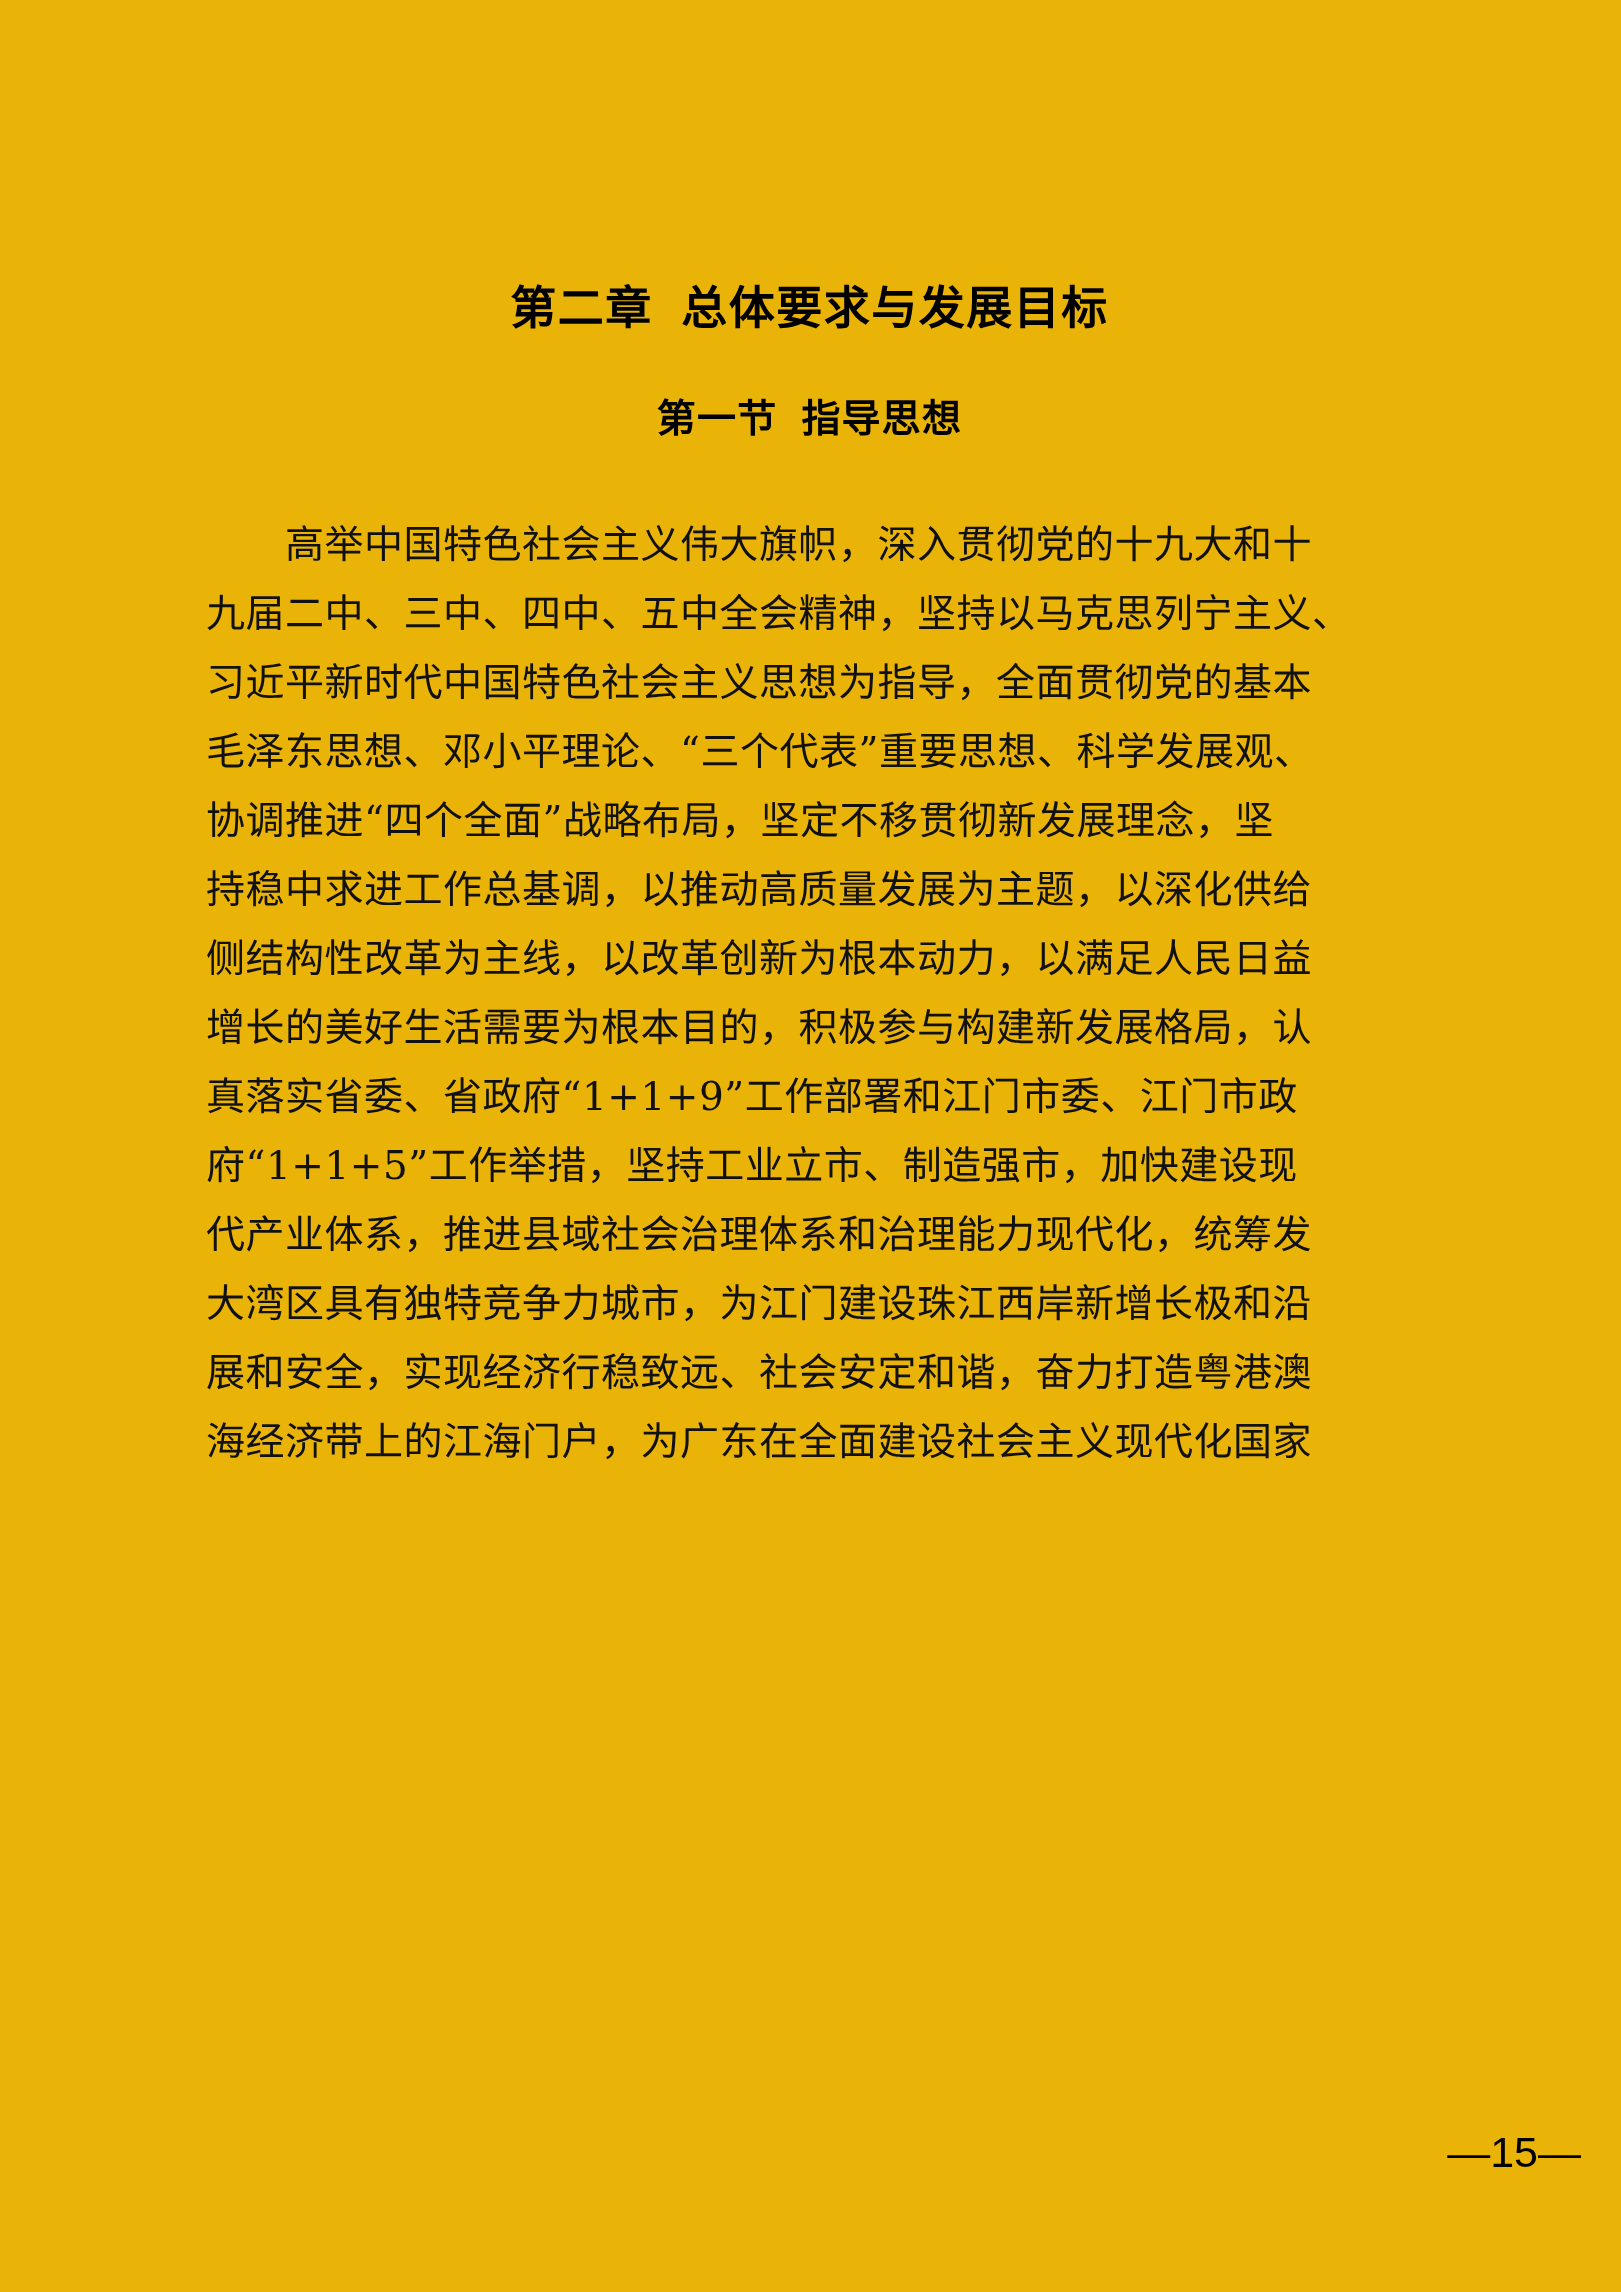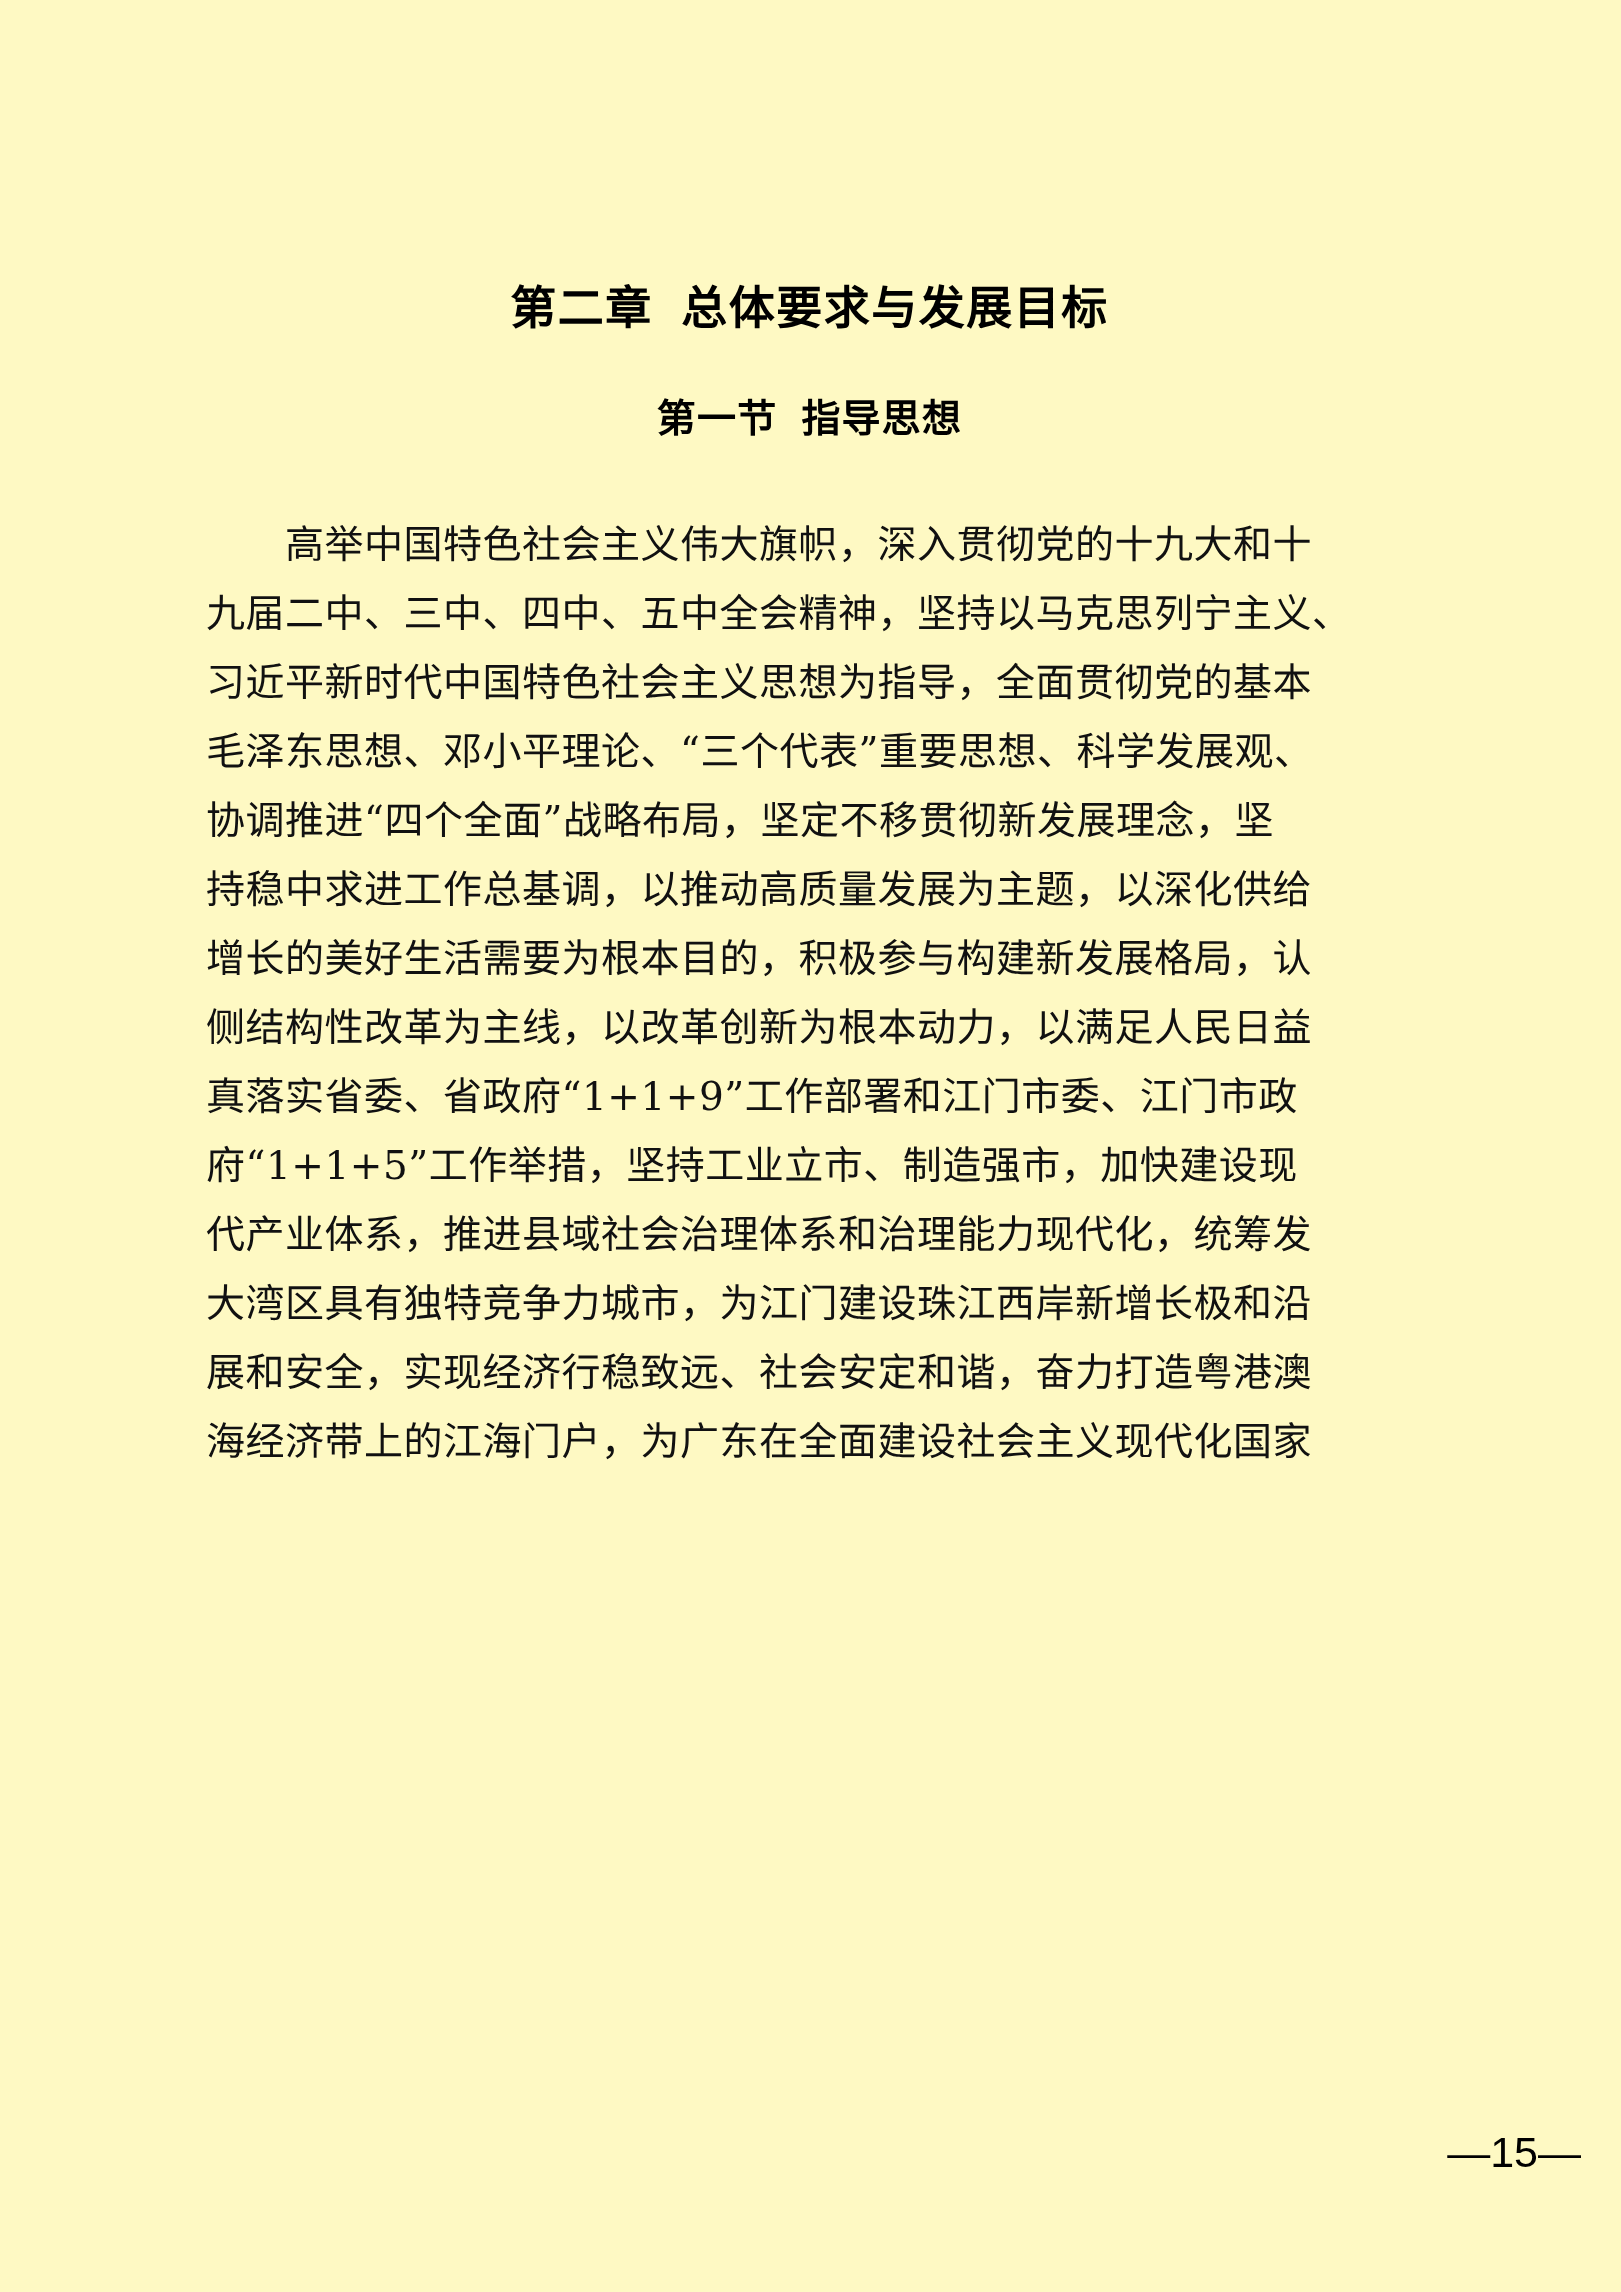--- a/index.html
+++ b/index.html
@@ -6,21 +6,21 @@
   html, body {
     margin: 0;
     padding: 0;
     background: #ffffff;
   }
 
   .page {
     position: relative;
     width: 1621px;
     height: 2293px;
-    background: #fef9c3;
+    background: #eab308;
     margin: 0 auto;
     overflow: hidden;
     box-sizing: border-box;
   }
 
   
   .content {
     position: absolute;
     left: 190px;
     top: 0;
@@ -101,22 +101,22 @@
 
     <h2 class="section-title">第一节  指导思想</h2>
 
     <div class="body-block">
       <div class="body-line first">　　高举中国特色社会主义伟大旗帜，深入贯彻党的十九大和十</div>
       <div class="body-line">九届二中、三中、四中、五中全会精神，坚持以马克思列宁主义、</div>
       <div class="body-line">习近平新时代中国特色社会主义思想为指导，全面贯彻党的基本</div>
       <div class="body-line">毛泽东思想、邓小平理论、“三个代表”重要思想、科学发展观、</div>
       <div class="body-line">协调推进“四个全面”战略布局，坚定不移贯彻新发展理念，坚</div>
       <div class="body-line">持稳中求进工作总基调，以推动高质量发展为主题，以深化供给</div>
+      <div class="body-line">侧结构性改革为主线，以改革创新为根本动力，以满足人民日益</div>
       <div class="body-line">增长的美好生活需要为根本目的，积极参与构建新发展格局，认</div>
-      <div class="body-line">侧结构性改革为主线，以改革创新为根本动力，以满足人民日益</div>
       <div class="body-line">真落实省委、省政府“1+1+9”工作部署和江门市委、江门市政</div>
       <div class="body-line">府“1+1+5”工作举措，坚持工业立市、制造强市，加快建设现</div>
       <div class="body-line">代产业体系，推进县域社会治理体系和治理能力现代化，统筹发</div>
       <div class="body-line">大湾区具有独特竞争力城市，为江门建设珠江西岸新增长极和沿</div>
       <div class="body-line">展和安全，实现经济行稳致远、社会安定和谐，奋力打造粤港澳</div>
       <div class="body-line">海经济带上的江海门户，为广东在全面建设社会主义现代化国家</div>
     </div>
 
   </div>
 

